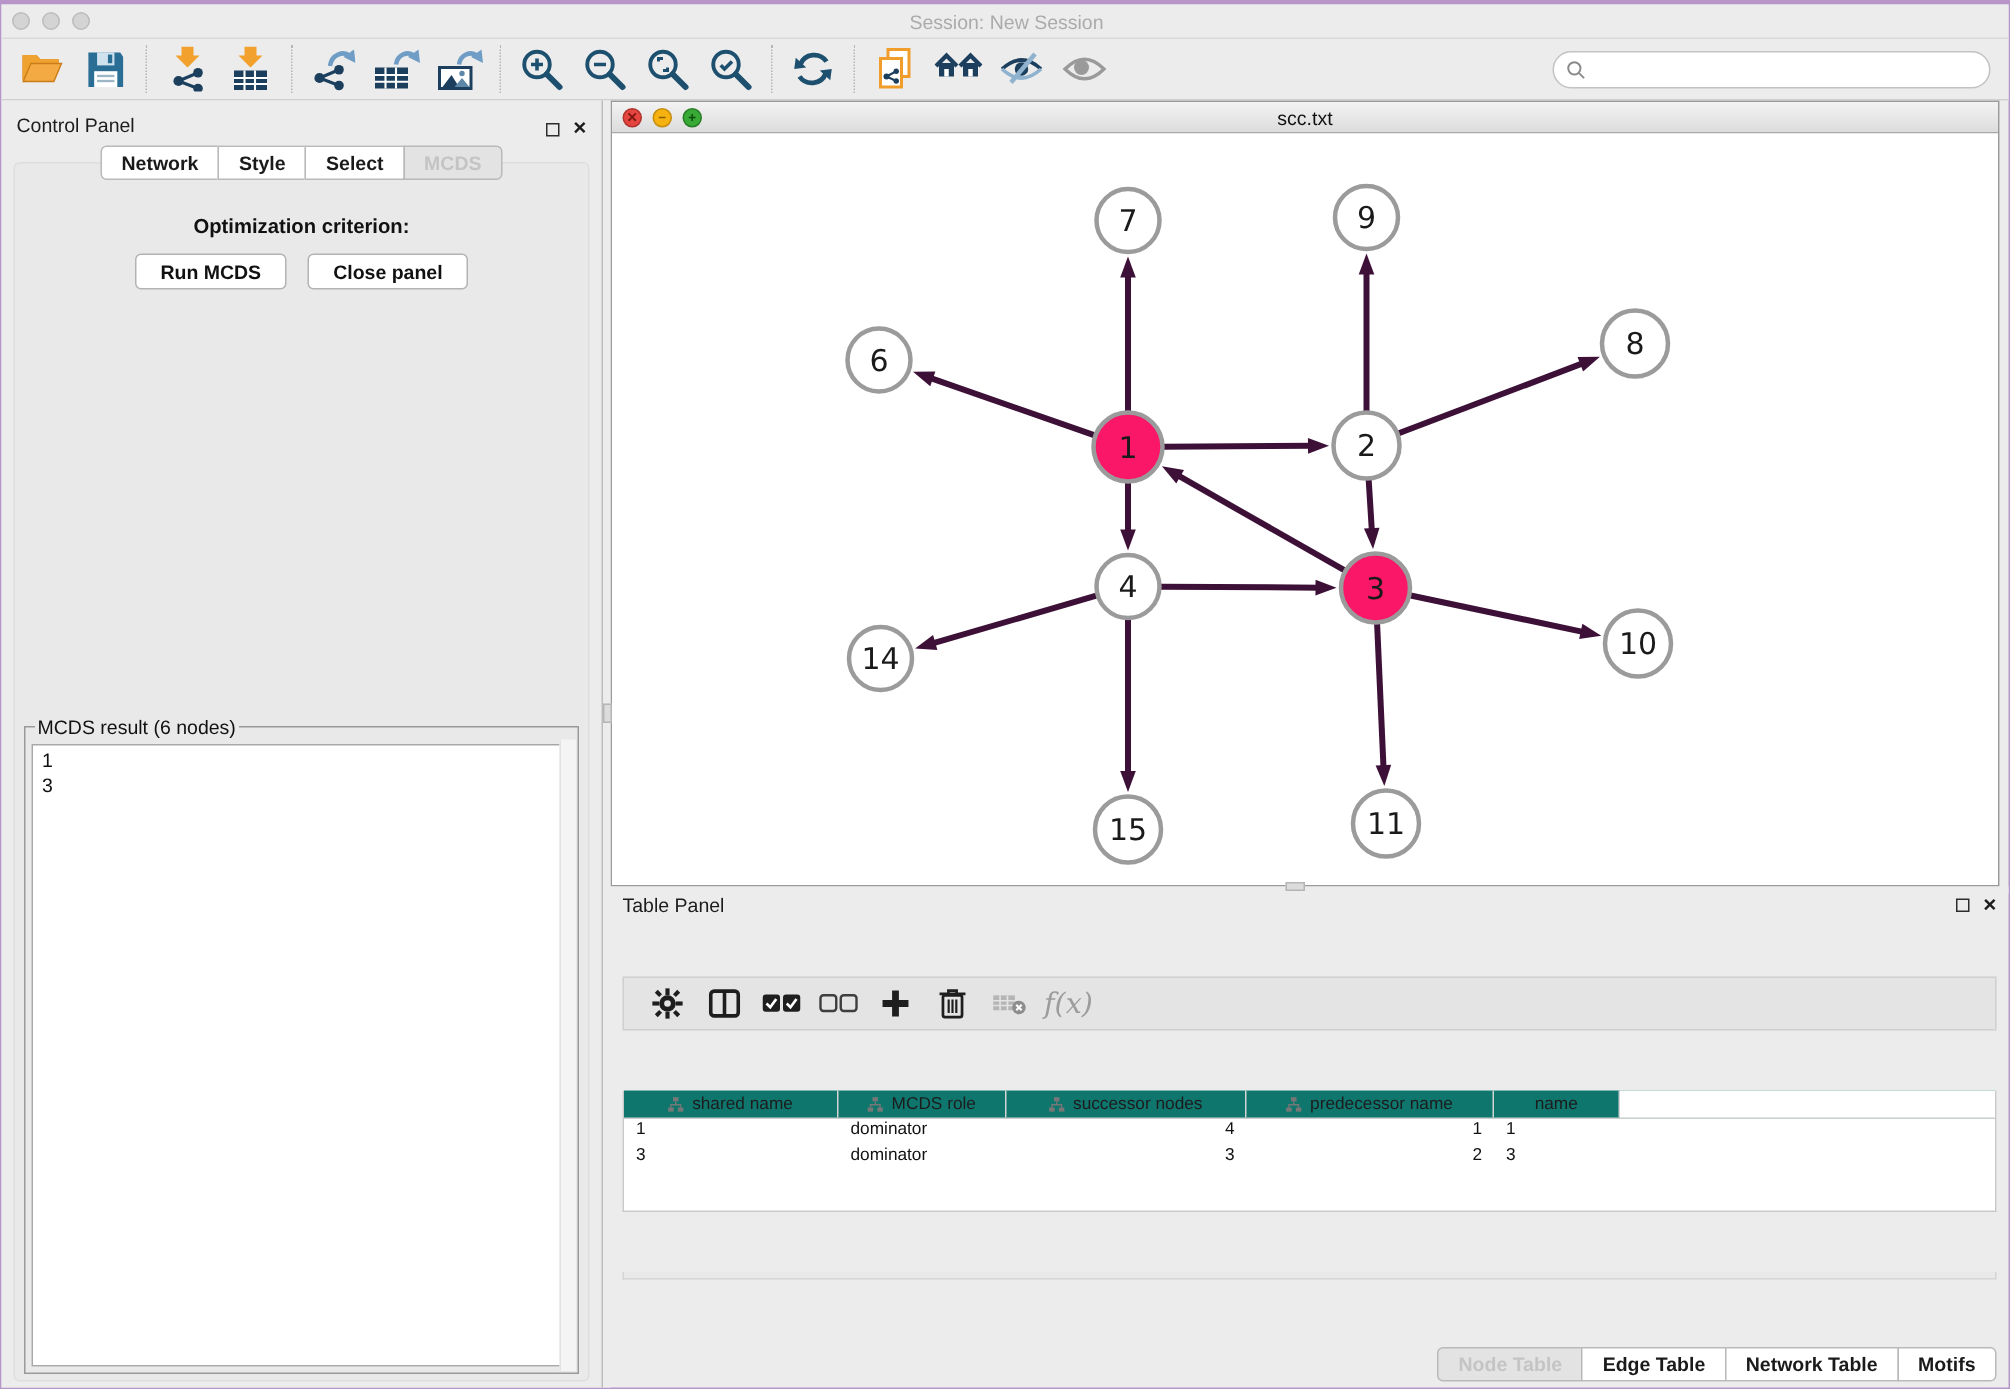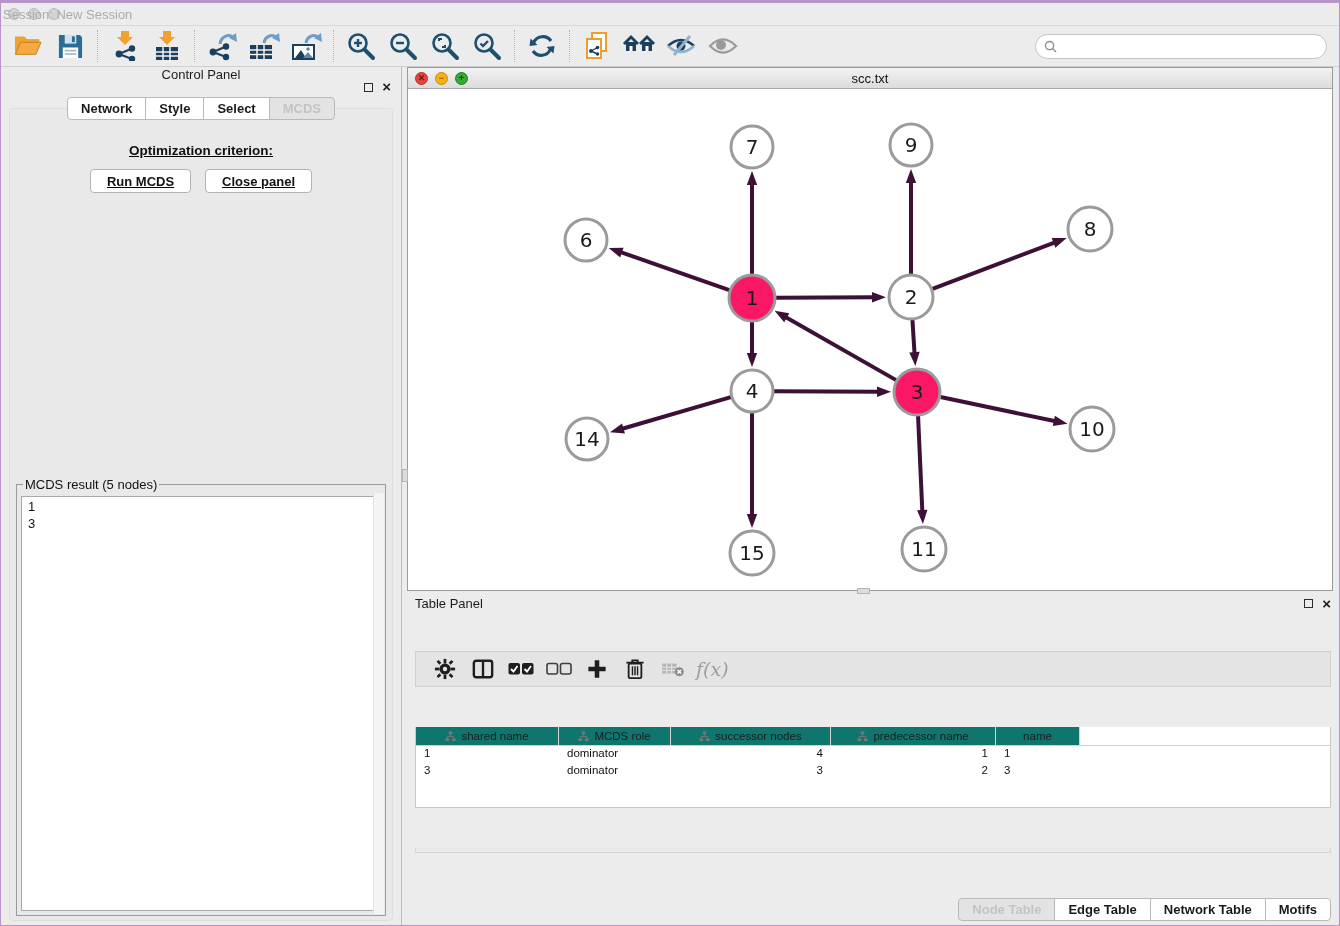--- a/index.html
+++ b/index.html
@@ -3,48 +3,48 @@
 <meta charset="utf-8">
 <style>
   * { margin:0; padding:0; box-sizing:border-box; }
   html,body { width:1340px; height:926px; background:#ececec; font-family:"Liberation Sans", sans-serif; overflow:hidden; }
   .app { width:1340px; height:926px; border:1px solid #b795c8; border-top:3px solid #b795c8; background:#ececec; display:flex; flex-direction:column; position:relative; }
 
   
   .titlebar { height:23px; background:#ececec; position:relative; display:flex; align-items:center; border-bottom:1px solid #d9d9d9; }
   .mac-dots { display:flex; gap:8px; margin-left:7px; }
   .mac-dot { width:12px; height:12px; border-radius:50%; background:#d4d4d4; border:1px solid #bcbcbc; }
-  .titlebar-title { position:absolute; left:2px; right:0; font-size:13px; color:#ababab; }
+  .titlebar-title { position:absolute; left:2px; right:0; text-align:center; font-size:13px; color:#ababab; }
 
   
   .toolbar { height:41px; background:#ececec; border-bottom:1px solid #cfcfcf; display:flex; align-items:center; padding:0 6px; }
   .tb-group { display:flex; align-items:center; }
   .tb-sep { width:1px; height:32px; border-left:1px dotted #b5b5b5; margin:0 6px; }
   .tb-btn { width:42px; height:36px; display:flex; align-items:center; justify-content:center; }
   .tb-btn svg { display:block; }
   .toolbar-spacer { flex:1; }
   .search-wrap { width:292px; height:25px; background:#fff; border:1px solid #c3c3c3; border-radius:13px; display:flex; align-items:center; padding-left:8px; margin-right:6px; }
   .search-wrap input { border:none; outline:none; flex:1; font-size:12px; background:transparent; margin-left:5px; font-family:"Liberation Sans", sans-serif; }
 
   
   .content { flex:1; display:flex; min-height:0; }
 
   
   .control-panel { width:400px; display:flex; flex-direction:column; background:#ececec; position:relative; }
-  .panel-header { height:24px; display:flex; align-items:center; padding:0 10px;flex-direction:column; }
+  .panel-header { height:24px; display:flex; align-items:flex-end; padding:0 10px; }
   .panel-title { font-size:13px; color:#1c1c1c; }
   .panel-header-icons { margin-left:auto; display:flex; align-items:center; gap:9px; }
   .float-icon { width:9px; height:9px; border:1.5px solid #2c2c2c; display:inline-block; }
   .close-icon { font-size:15px; font-weight:bold; color:#1c1c1c; line-height:10px; }
   .cp-tabs { display:flex; justify-content:center; margin-top:6px; position:relative; z-index:2; }
   .seg-tab { padding:3px 13px; font-size:13px; font-weight:bold; color:#1a1a1a; background:#fff; border:1px solid #b9b9b9; margin-left:-1px; }
   .seg-tab:first-child { border-radius:4px 0 0 4px; margin-left:0; }
   .seg-tab:last-child { border-radius:0 4px 4px 0; }
   .seg-tab.tab-active-dim { background:#e3e3e3; color:#c4c4c4; }
-  .cp-body { flex:1; margin:-12px 8px 4px 8px; padding-top:12px; background:#e9e9e9; border:1px solid #dedede; border-radius:4px; position:relative;text-decoration:underline; }
+  .cp-body { flex:1; margin:-12px 8px 4px 8px; padding-top:12px; background:#e9e9e9; border:1px solid #dedede; border-radius:4px; position:relative; }
   .opt-label { text-align:center; font-size:13.5px; color:#111; margin-top:22px; font-weight:bold; }
   .select-box { margin:9px 36px 0 36px; height:24px; background:#fff; border:1px solid #b3b3b3; border-radius:4px; display:flex; align-items:center; padding:0 8px; font-size:13px; color:#111; }
   .select-box .chevrons { margin-left:auto; }
   .btn-row { display:flex; justify-content:center; gap:14px; margin-top:11px; }
   .push-btn { height:24px; padding:0 16px; background:#fff; border:1px solid #b3b3b3; border-radius:4px; font-size:13px; font-weight:bold; color:#111; display:flex; align-items:center; font-family:"Liberation Sans", sans-serif; }
   .result-fieldset { position:absolute; left:4px; right:4px; top:368px; bottom:4px; border:1px solid #9a9a9a; margin:0 2px; padding:4px; background:transparent; }
   .result-fieldset legend { font-size:13px; color:#111; padding:0 2px; margin-left:2px; }
   .result-box { width:100%; height:100%; background:#fff; border:1px solid #a8a8a8; font-size:13px; color:#111; padding:1px 6px; line-height:17px; white-space:pre-line; position:relative; }
   .result-scrollbar { position:absolute; top:1px; bottom:1px; right:1px; width:11px; background:#f4f4f4; border-left:1px solid #e2e2e2; }
 
@@ -295,21 +295,21 @@
         <span class="seg-tab">Select</span>
         <span class="seg-tab tab-active-dim">MCDS</span>
       </div>
       <div class="cp-body">
         <div class="opt-label">Optimization criterion:</div>
         <div class="btn-row">
           <button class="push-btn">Run MCDS</button>
           <button class="push-btn">Close panel</button>
         </div>
         <fieldset class="result-fieldset">
-          <legend>MCDS result (5 nodes)</legend>
+          <legend>MCDS result (6 nodes)</legend>
           <div class="result-box">1
 3</div>
           <div class="result-scrollbar"></div>
         </fieldset>
       </div>
     </div>
 
     <div class="vsplit">
       <div class="vsplit-handle"></div>
     </div>

